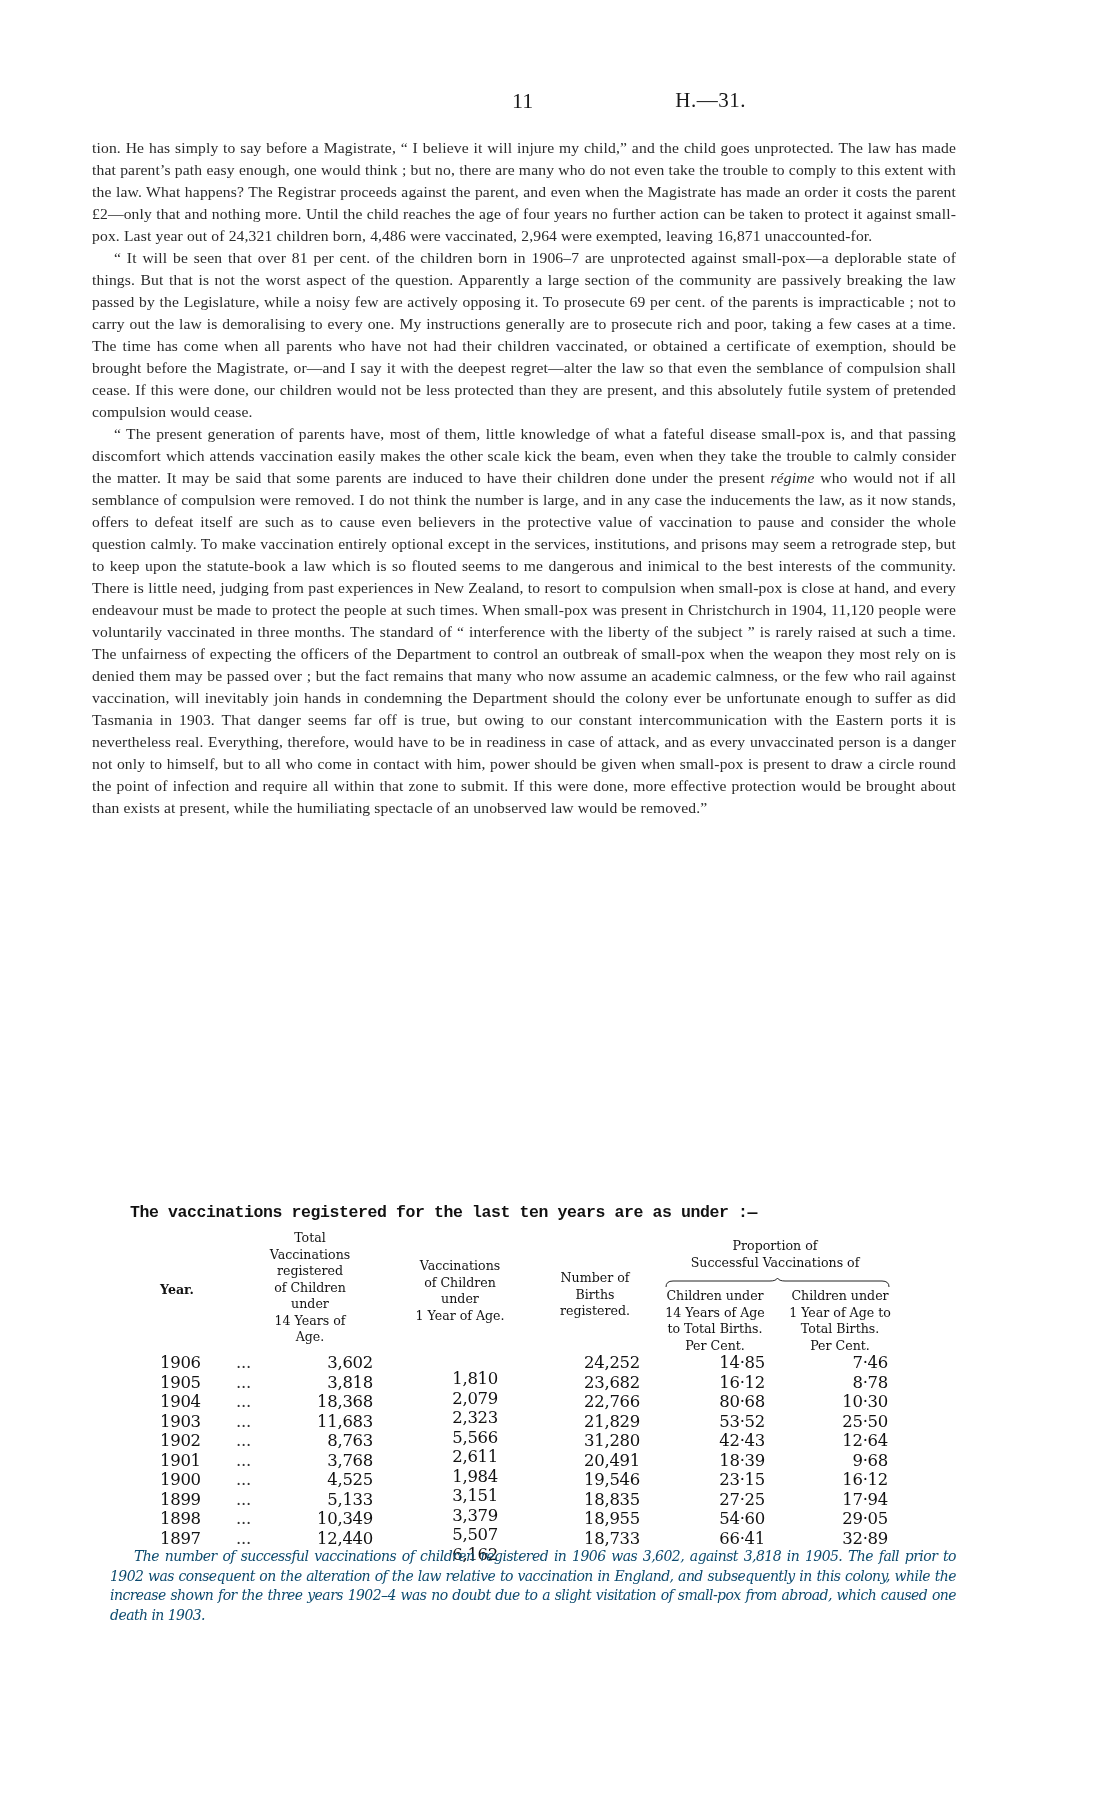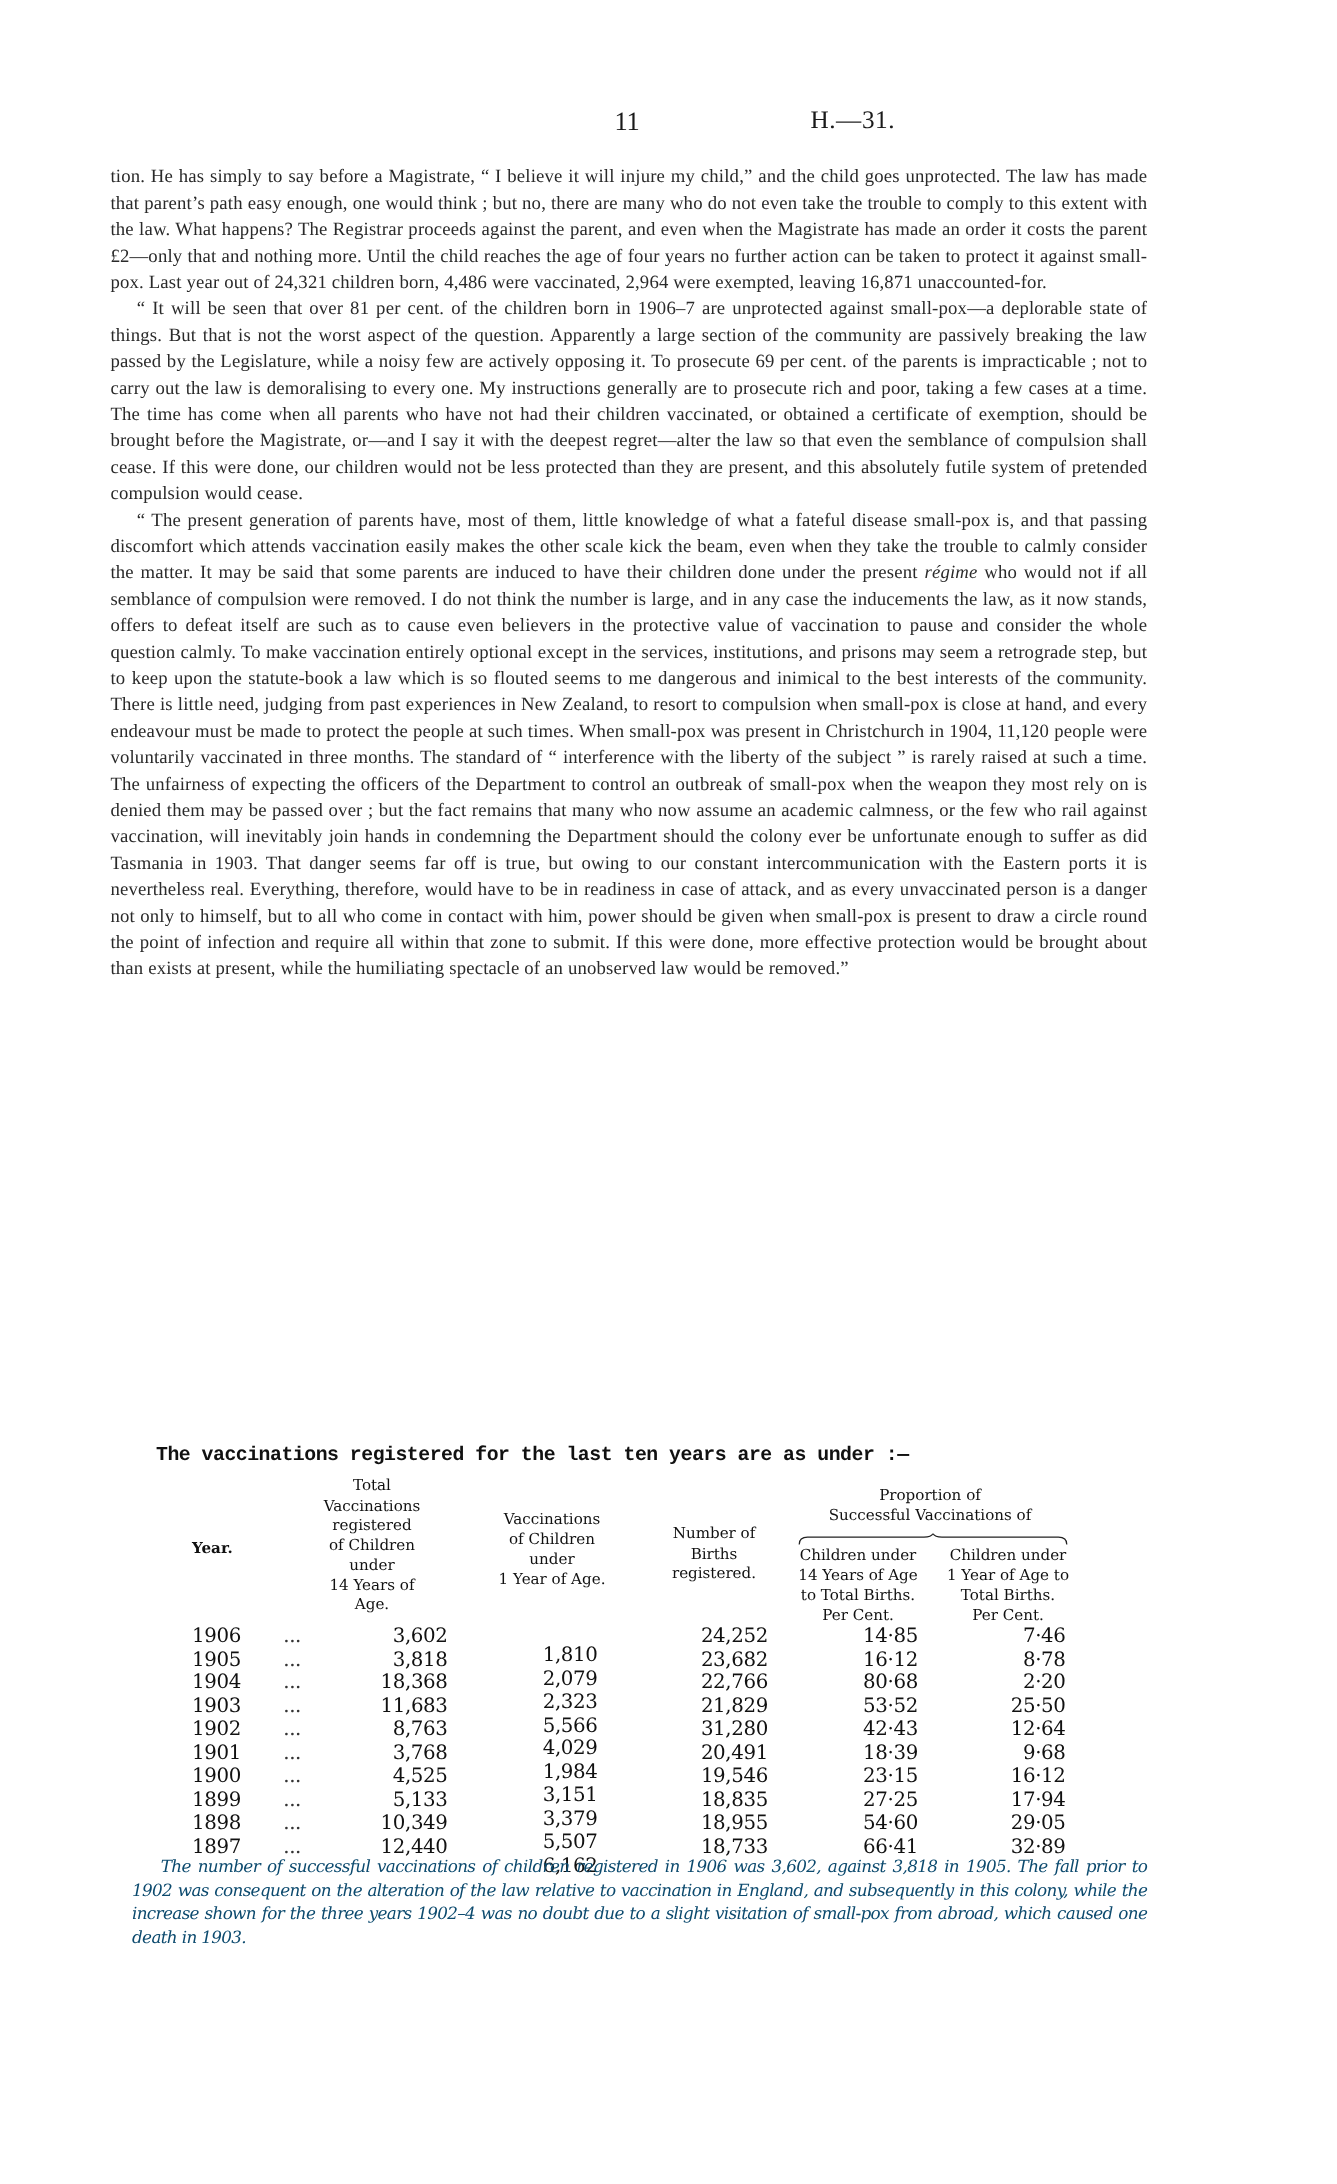--- a/index.html
+++ b/index.html
@@ -132,36 +132,36 @@
         <span class="c-p14">16·12</span>
         <span class="c-p1">8·78</span>
       </div>
       <div class="row">
         <span class="c-year">1904</span>
         <span class="c-dots">...</span>
         <span class="c-total">18,368</span>
         <span class="c-under1">2,323</span>
         <span class="c-births">22,766</span>
         <span class="c-p14">80·68</span>
-        <span class="c-p1">2·20</span>
+        <span class="c-p1">10·30</span>
       </div>
       <div class="row">
         <span class="c-year">1903</span>
         <span class="c-dots">...</span>
         <span class="c-total">11,683</span>
         <span class="c-under1">5,566</span>
         <span class="c-births">21,829</span>
         <span class="c-p14">53·52</span>
         <span class="c-p1">25·50</span>
       </div>
       <div class="row">
         <span class="c-year">1902</span>
         <span class="c-dots">...</span>
         <span class="c-total">8,763</span>
-        <span class="c-under1">4,029</span>
+        <span class="c-under1">2,611</span>
         <span class="c-births">31,280</span>
         <span class="c-p14">42·43</span>
         <span class="c-p1">12·64</span>
       </div>
       <div class="row">
         <span class="c-year">1901</span>
         <span class="c-dots">...</span>
         <span class="c-total">3,768</span>
         <span class="c-under1">1,984</span>
         <span class="c-births">20,491</span>

